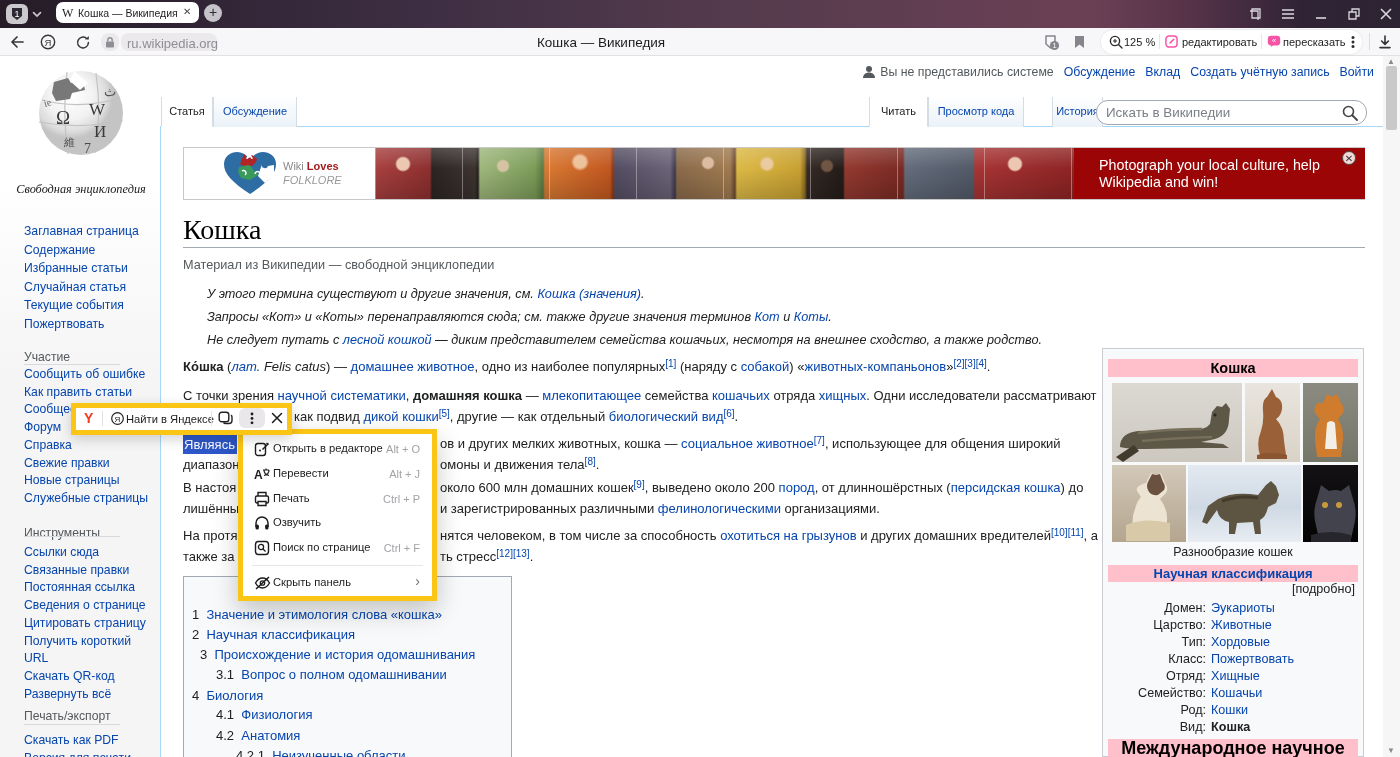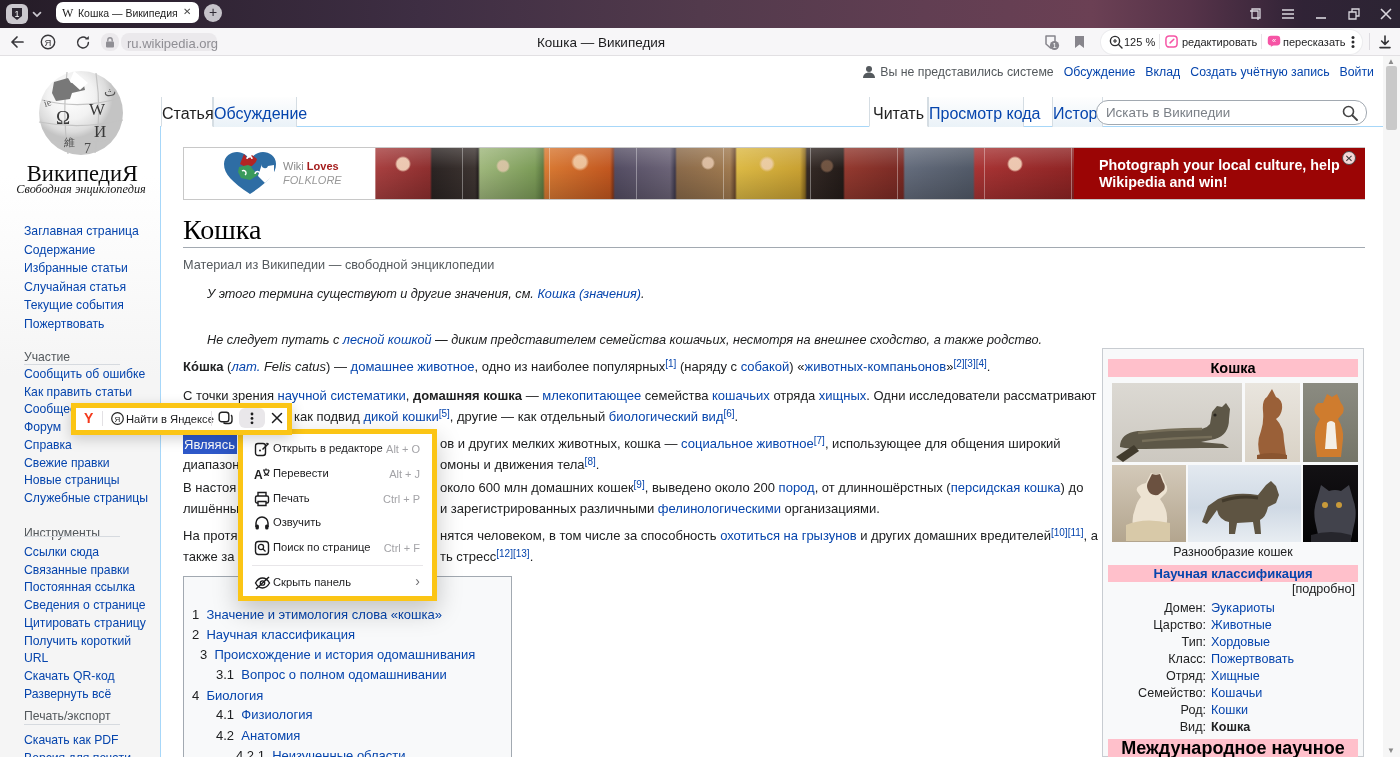--- a/index.html
+++ b/index.html
@@ -36,32 +36,32 @@
 #tabline{position:absolute;left:161px;top:70px;width:1222px;height:1px;background:#a7d7f9}
 
 #sbar{position:absolute;left:1383px;top:56px;width:17px;height:701px;background:#f6f6f6}
 #sbar .thumb{position:absolute;left:3px;top:10px;width:11px;height:64px;background:#c9c9c9;border-radius:2px}
 #sbar .ar{position:absolute;left:4px;font-size:8px;color:#8a8a8a}
 
 .sb-h{position:absolute;left:24px;font-size:12.2px;color:#54595d}
 .sb-ul{position:absolute;left:24px;font-size:12.2px;line-height:17.7px;white-space:nowrap}
 .sb-ul a{color:#0645ad}
 
-.vtab{position:absolute;top:41px;height:30px;background:linear-gradient(#fefefe,#eaf2f8);border-left:1px solid #d5dde3;border-right:1px solid #d5dde3;font-size:16px;text-align:center;color:#0645ad;padding-top:8px;white-space:nowrap}
+.vtab{position:absolute;top:41px;height:30px;background:linear-gradient(#fefefe,#eaf2f8);border-left:1px solid #d5dde3;border-right:1px solid #d5dde3;font-size:11px;text-align:center;color:#0645ad;padding-top:8px;white-space:nowrap}
 .vtab.on{background:#fff;color:#222;border-bottom:1px solid #fff}
 #search{position:absolute;left:1096px;top:44px;width:271px;height:25px;border:1px solid #a2a9b1;border-radius:12px;background:#fff}
 #search .ph{position:absolute;left:9px;top:4px;font-size:13.4px;color:#7b8087}
 
 #pbar{position:absolute;top:9px;right:9px;font-size:12.3px;color:#54595d;white-space:nowrap}
 #pbar a{margin-left:10px}
 
 #banner{position:absolute;left:183px;top:91px;width:1182px;height:53px;border:1px solid #c8c8c8;background:#fff}
 #bphotos{position:absolute;left:191px;top:0;width:699px;height:51px}
 #bred{position:absolute;left:890px;top:0;width:291px;height:51px;background:#9b0505}
-#bred .t{position:absolute;left:25px;top:9px;width:260px;font-size:14.3px;font-weight:bold;color:#fff;line-height:17px;white-space:nowrap}
+#bred .t{position:absolute;left:25px;top:9px;width:260px;font-size:14.3px;font-weight:normal;color:#fff;line-height:17px;white-space:nowrap}
 #bx{position:absolute;left:268px;top:3px;width:14px;height:14px;border:1.5px solid #4a4a4a;border-radius:50%;background:#f4d7d7;color:#333;font-size:10px;text-align:center;line-height:13px}
 
 #h1{position:absolute;left:183px;top:160px;font-family:"Liberation Serif",serif;font-size:28px;line-height:28px;color:#000}
 #h1line{position:absolute;left:183px;top:191px;width:1182px;height:1px;background:#a2a9b1}
 #sitesub{position:absolute;left:183px;top:202px;font-size:12.7px;color:#54595d}
 .hat{position:absolute;left:207px;font-size:12.7px;font-style:italic;color:#202122;white-space:nowrap}
 .pl{position:absolute;font-size:13px;color:#202122;white-space:nowrap}
 .pl b{font-weight:bold}
 
 #toc{position:absolute;left:183px;top:520px;width:329px;height:182px;background:#f8f9fa;border:1px solid #a2a9b1}
@@ -221,21 +221,20 @@
     <path d="M20 12 l14 -4 3 5 12 -2 2 9 -13 3 -2 6 -14 2 -4 -8z" fill="#787878"></path>
     <path d="M40 1 l14 12 -8 7 -10 -9z" fill="#fff"></path>
     <text x="22" y="54" font-size="19" fill="#3a3a3a" font-family="Liberation Serif">Ω</text>
     <text x="55" y="45" font-size="17" fill="#3a3a3a" font-family="Liberation Serif">W</text>
     <text x="60" y="67" font-size="17" fill="#3a3a3a" font-family="Liberation Serif">И</text>
     <text x="50" y="83" font-size="14" fill="#4a4a4a" font-family="Liberation Serif">7</text>
     <text x="30" y="76" font-size="11" fill="#4a4a4a" font-family="Liberation Serif">維</text>
     <text x="70" y="26" font-size="13" fill="#555" font-family="Liberation Serif">ث</text>
     <text x="10" y="36" font-size="10" fill="#666" font-family="Liberation Serif" transform="rotate(-18 14 33)">ie</text>
   </svg>
-  <div style="position:absolute;left:0;top:104px;width:165px;text-align:center;font-family:'Liberation Serif',serif;font-size:22.5px;color:#0a0a0a">Википеди<span style="font-size:24px">Я</span></div>
   <div style="position:absolute;left:0;top:125.5px;width:162px;text-align:center;font-family:'Liberation Serif',serif;font-size:12.3px;font-style:italic;color:#1a1a1a">Свободная энциклопедия</div>
 
   <div class="sb-ul" style="top:166px;line-height:18.5px"><a>Заглавная страница</a><br><a>Содержание</a><br><a>Избранные статьи</a><br><a>Случайная статья</a><br><a>Текущие события</a><br><a>Пожертвовать</a></div>
   <div class="sb-h" style="top:294px">Участие</div>
   <div class="sb-ul" style="top:310px"><a>Сообщить об ошибке</a><br><a>Как править статьи</a><br><a>Сообщество</a><br><a>Форум</a><br><a>Справка</a><br><a>Свежие правки</a><br><a>Новые страницы</a><br><a>Служебные страницы</a></div>
   <div class="sb-h" style="top:470px">Инструменты</div>
   <div class="sb-ul" style="top:488px"><a>Ссылки сюда</a><br><a>Связанные правки</a><br><a>Постоянная ссылка</a><br><a>Сведения о странице</a><br><a>Цитировать страницу</a><br><a>Получить короткий<br>URL</a><br><a>Скачать QR-код</a><br><a>Развернуть всё</a></div>
   <div class="sb-h" style="top:653px">Печать/экспорт</div>
   <div class="sb-ul" style="top:676px"><a>Скачать как PDF</a><br><a>Версия для печати</a></div>
   <div style="position:absolute;left:24px;top:308px;width:96px;height:1px;background:#d6dadf"></div>
@@ -258,20 +257,21 @@
     <div id="bred">
       <div class="t">Photograph your local culture, help<br>Wikipedia and win!</div>
       <div id="bx">✕</div>
     </div>
   </div>
 
   <div id="h1">Кошка</div>
   <div id="h1line"></div>
   <div id="sitesub">Материал из Википедии — свободной энциклопедии</div>
   <div class="hat" style="top:231px">У этого термина существуют и другие значения, см. <a>Кошка (значения)</a>.</div>
+  <div class="hat" style="top:254px">Запросы «Кот» и «Коты» перенаправляются сюда; см. также другие значения терминов <a>Кот</a> и <a>Коты</a>.</div>
   <div class="hat" style="top:277px">Не следует путать с <a>лесной кошкой</a> — диким представителем семейства кошачьих, несмотря на внешнее сходство, а также родство.</div>
 
   <div class="pl" style="left:183px;top:303px"><b>Ко́шка</b> (<a style="font-style:italic">лат.</a> <i>Felis catus</i>) — <a>домашнее животное</a>, одно из наиболее популярных<sup><a>[1]</a></sup> (наряду с <a>собакой</a>) «<a>животных-компаньонов</a>»<sup><a>[2][3][4]</a></sup>.</div>
   <div class="pl" style="left:183px;top:332px">С точки зрения <a>научной систематики</a>, <b>домашняя кошка</b> — <a>млекопитающее</a> семейства <a>кошачьих</a> отряда <a>хищных</a>. Одни исследователи рассматривают</div>
   <div class="pl" style="left:183px;top:353px">домашнюю кошку</div>
   <div class="pl" style="left:294px;top:353px">как подвид <a>дикой кошки</a><sup><a>[5]</a></sup>, другие — как отдельный <a>биологический вид</a><sup><a>[6]</a></sup>.</div>
   <div class="pl" style="left:440px;top:380px">ов и других мелких животных, кошка — <a>социальное животное</a><sup><a>[7]</a></sup>, использующее для общения широкий</div>
   <div class="pl" style="left:183px;top:401px">диапазон</div>
   <div class="pl" style="left:440px;top:401px">омоны и движения тела<sup><a>[8]</a></sup>.</div>
   <div class="pl" style="left:183px;top:424px">В настоя</div>

